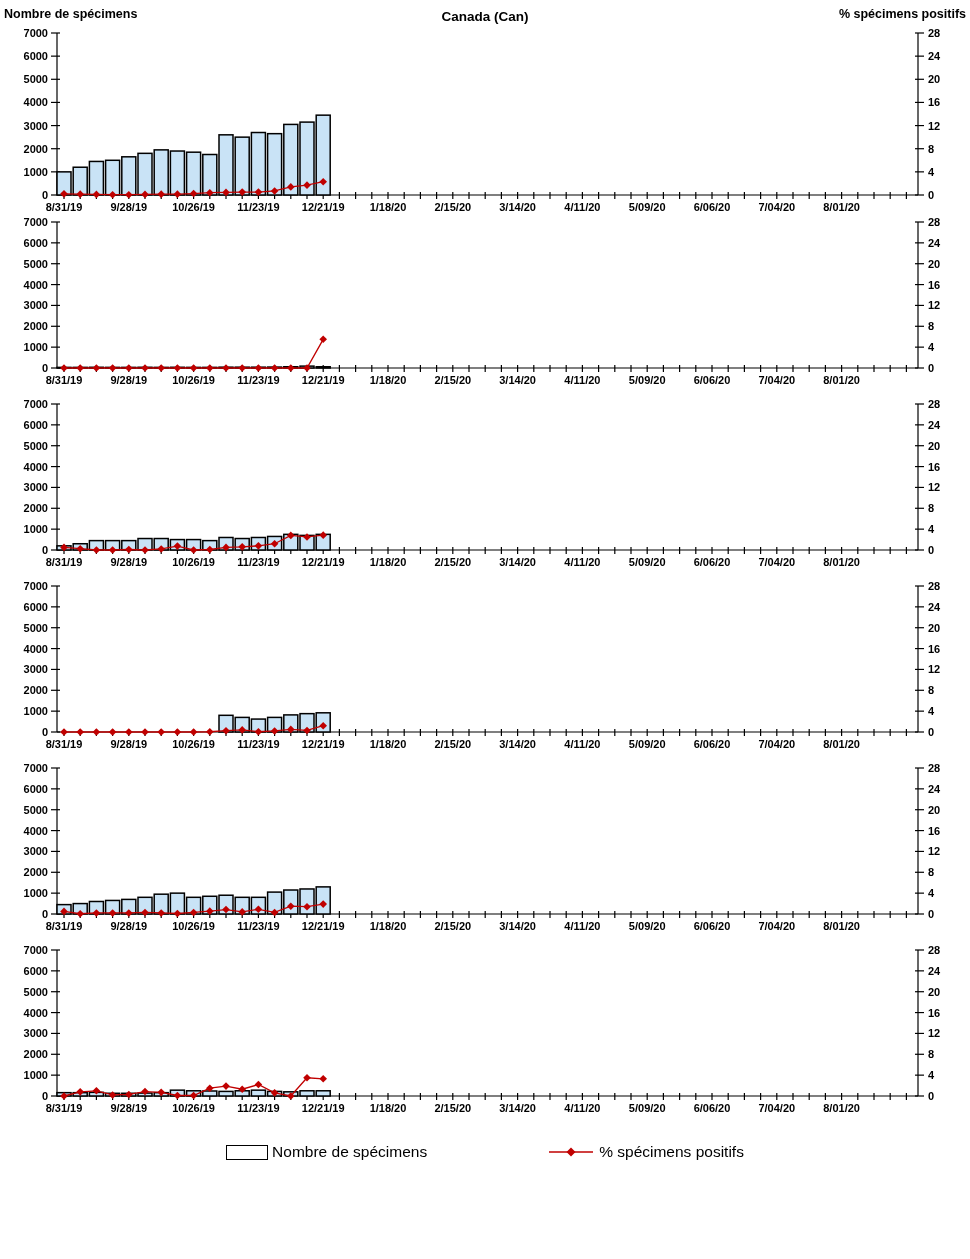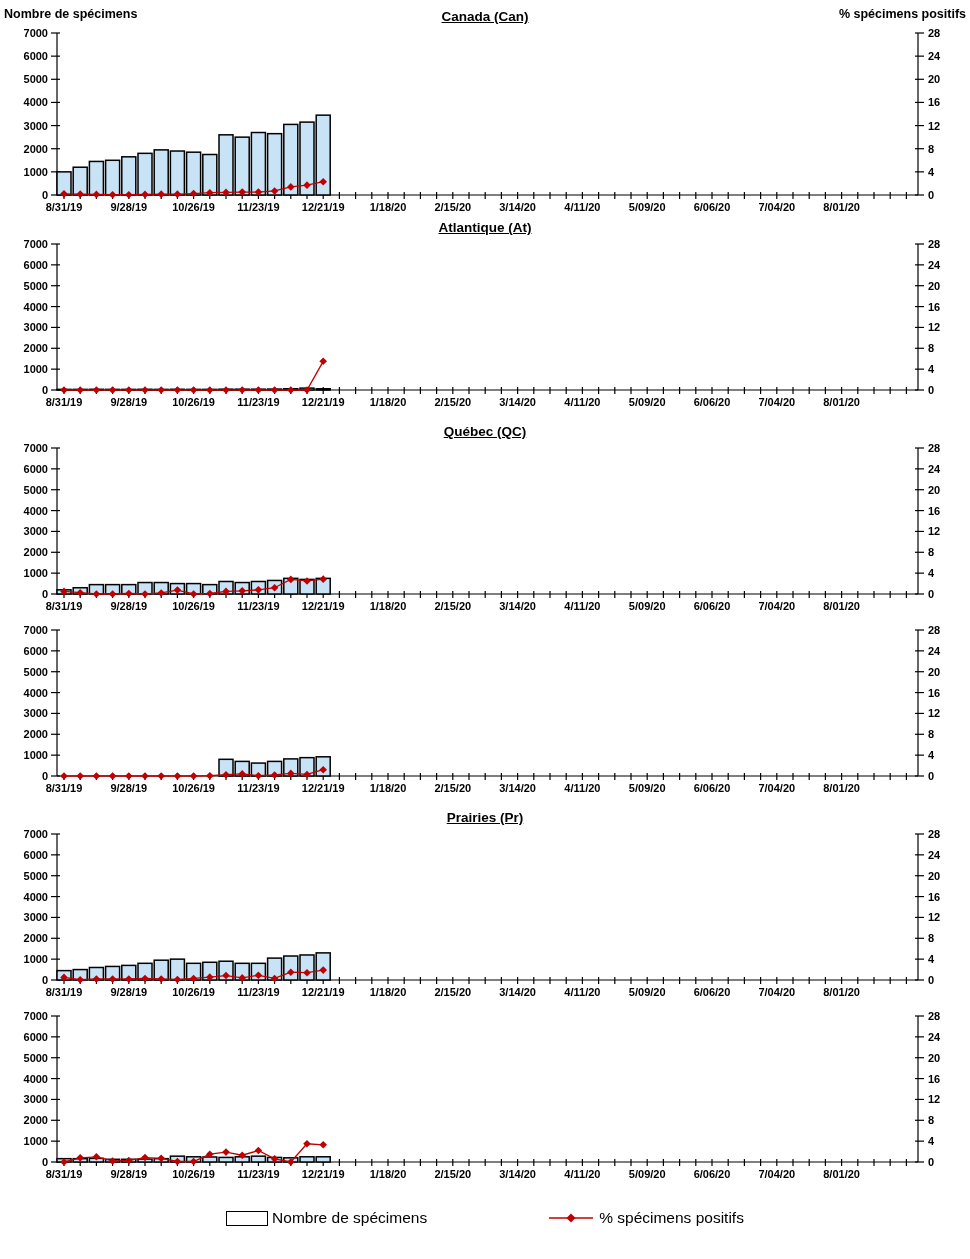--- a/index.html
+++ b/index.html
@@ -1,21 +1,21 @@
 <!DOCTYPE html>
 <html><head>
 <meta charset="utf-8">
 <style>
   html,body{margin:0;padding:0;background:#ffffff;}
   body{width:970px;font-family:"Liberation Sans",sans-serif;color:#000;}
   .page{padding-top:6px;}
   .panel{position:relative;}
   .panel-header{position:relative;height:22px;}
   .panel-title{position:absolute;left:0;right:0;top:3px;text-align:center;
-               font-size:13.5px;font-weight:bold;text-decoration:underline;}
+               font-size:13.5px;font-weight:bold;}
   .axis-title{position:absolute;top:1px;font-size:12.5px;font-weight:bold;}
   .axis-title.left{left:4px;}
   .axis-title.right{right:4px;}
   svg text{font-family:"Liberation Sans",sans-serif;font-weight:bold;font-size:11px;fill:#000;}
   .legend{display:flex;justify-content:center;align-items:center;gap:120px;
           height:42px;margin-top:4px;}
   .legend-item{display:flex;align-items:center;gap:4px;}
   .legend-label{font-size:15.5px;}
   .legend-swatch-bar{display:inline-block;width:40px;height:13px;border:1.5px solid #000;}
   .legend-line-glyph{display:inline-block;}
@@ -165,23 +165,20 @@
         <path d="M242.2 160.30714285714285 L246 164.10714285714286 L242.2 167.90714285714287 L238.39999999999998 164.10714285714286 Z" fill="#C00000"></path>
         <path d="M258.4 160.30714285714285 L262.2 164.10714285714286 L258.4 167.90714285714287 L254.59999999999997 164.10714285714286 Z" fill="#C00000"></path>
         <path d="M274.6 159.14999999999998 L278.40000000000003 162.95 L274.6 166.75 L270.8 162.95 Z" fill="#C00000"></path>
         <path d="M290.79999999999995 155.1 L294.59999999999997 158.9 L290.79999999999995 162.70000000000002 L286.99999999999994 158.9 Z" fill="#C00000"></path>
         <path d="M307 153.3642857142857 L310.8 157.1642857142857 L307 160.96428571428572 L303.2 157.1642857142857 Z" fill="#C00000"></path>
         <path d="M323.2 149.89285714285714 L327 153.69285714285715 L323.2 157.49285714285716 L319.4 153.69285714285715 Z" fill="#C00000"></path>
       </svg>
   </div>
 
   <div class="panel">
-    <div class="panel-header">
-      <span class="panel-title">Atlantique (At)</span>
-    </div>
     <svg width="970" height="178" viewBox="0 0 970 178">
         <line x1="57" y1="5" x2="57" y2="151" stroke="#000000" stroke-width="1.2"></line>
         <line x1="918" y1="5" x2="918" y2="151" stroke="#000000" stroke-width="1.2"></line>
         <line x1="57" y1="151" x2="918" y2="151" stroke="#000000" stroke-width="1.2"></line>
         <line x1="51" y1="151" x2="60" y2="151" stroke="#000000" stroke-width="1.2"></line>
         <text x="48" y="155" text-anchor="end">0</text>
         <line x1="51" y1="130.14285714285714" x2="60" y2="130.14285714285714" stroke="#000000" stroke-width="1.2"></line>
         <text x="48" y="134.14285714285714" text-anchor="end">1000</text>
         <line x1="51" y1="109.28571428571428" x2="60" y2="109.28571428571428" stroke="#000000" stroke-width="1.2"></line>
         <text x="48" y="113.28571428571428" text-anchor="end">2000</text>
@@ -309,23 +306,20 @@
         <path d="M242.2 147.2 L246 151 L242.2 154.8 L238.39999999999998 151 Z" fill="#C00000"></path>
         <path d="M258.4 147.2 L262.2 151 L258.4 154.8 L254.59999999999997 151 Z" fill="#C00000"></path>
         <path d="M274.6 147.2 L278.40000000000003 151 L274.6 154.8 L270.8 151 Z" fill="#C00000"></path>
         <path d="M290.79999999999995 147.2 L294.59999999999997 151 L290.79999999999995 154.8 L286.99999999999994 151 Z" fill="#C00000"></path>
         <path d="M307 147.2 L310.8 151 L307 154.8 L303.2 151 Z" fill="#C00000"></path>
         <path d="M323.2 118.52142857142857 L327 122.32142857142857 L323.2 126.12142857142857 L319.4 122.32142857142857 Z" fill="#C00000"></path>
       </svg>
   </div>
 
   <div class="panel">
-    <div class="panel-header">
-      <span class="panel-title">Québec (QC)</span>
-    </div>
     <svg width="970" height="178" viewBox="0 0 970 178">
         <line x1="57" y1="5" x2="57" y2="151" stroke="#000000" stroke-width="1.2"></line>
         <line x1="918" y1="5" x2="918" y2="151" stroke="#000000" stroke-width="1.2"></line>
         <line x1="57" y1="151" x2="918" y2="151" stroke="#000000" stroke-width="1.2"></line>
         <line x1="51" y1="151" x2="60" y2="151" stroke="#000000" stroke-width="1.2"></line>
         <text x="48" y="155" text-anchor="end">0</text>
         <line x1="51" y1="130.14285714285714" x2="60" y2="130.14285714285714" stroke="#000000" stroke-width="1.2"></line>
         <text x="48" y="134.14285714285714" text-anchor="end">1000</text>
         <line x1="51" y1="109.28571428571428" x2="60" y2="109.28571428571428" stroke="#000000" stroke-width="1.2"></line>
         <text x="48" y="113.28571428571428" text-anchor="end">2000</text>
@@ -584,23 +578,20 @@
         <path d="M242.2 145.1142857142857 L246 148.9142857142857 L242.2 152.71428571428572 L238.39999999999998 148.9142857142857 Z" fill="#C00000"></path>
         <path d="M258.4 146.93928571428572 L262.2 150.73928571428573 L258.4 154.53928571428574 L254.59999999999997 150.73928571428573 Z" fill="#C00000"></path>
         <path d="M274.6 146.15714285714284 L278.40000000000003 149.95714285714286 L274.6 153.75714285714287 L270.8 149.95714285714286 Z" fill="#C00000"></path>
         <path d="M290.79999999999995 144.59285714285713 L294.59999999999997 148.39285714285714 L290.79999999999995 152.19285714285715 L286.99999999999994 148.39285714285714 Z" fill="#C00000"></path>
         <path d="M307 145.63571428571427 L310.8 149.43571428571428 L307 153.2357142857143 L303.2 149.43571428571428 Z" fill="#C00000"></path>
         <path d="M323.2 140.94285714285712 L327 144.74285714285713 L323.2 148.54285714285714 L319.4 144.74285714285713 Z" fill="#C00000"></path>
       </svg>
   </div>
 
   <div class="panel">
-    <div class="panel-header">
-      <span class="panel-title">Prairies (Pr)</span>
-    </div>
     <svg width="970" height="178" viewBox="0 0 970 178">
         <line x1="57" y1="5" x2="57" y2="151" stroke="#000000" stroke-width="1.2"></line>
         <line x1="918" y1="5" x2="918" y2="151" stroke="#000000" stroke-width="1.2"></line>
         <line x1="57" y1="151" x2="918" y2="151" stroke="#000000" stroke-width="1.2"></line>
         <line x1="51" y1="151" x2="60" y2="151" stroke="#000000" stroke-width="1.2"></line>
         <text x="48" y="155" text-anchor="end">0</text>
         <line x1="51" y1="130.14285714285714" x2="60" y2="130.14285714285714" stroke="#000000" stroke-width="1.2"></line>
         <text x="48" y="134.14285714285714" text-anchor="end">1000</text>
         <line x1="51" y1="109.28571428571428" x2="60" y2="109.28571428571428" stroke="#000000" stroke-width="1.2"></line>
         <text x="48" y="113.28571428571428" text-anchor="end">2000</text>

